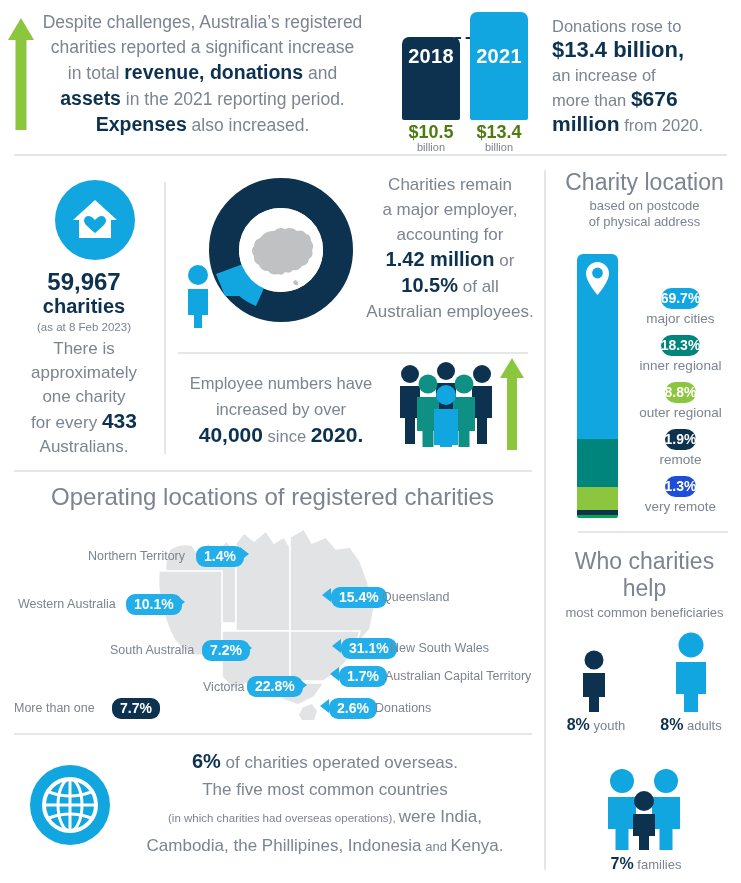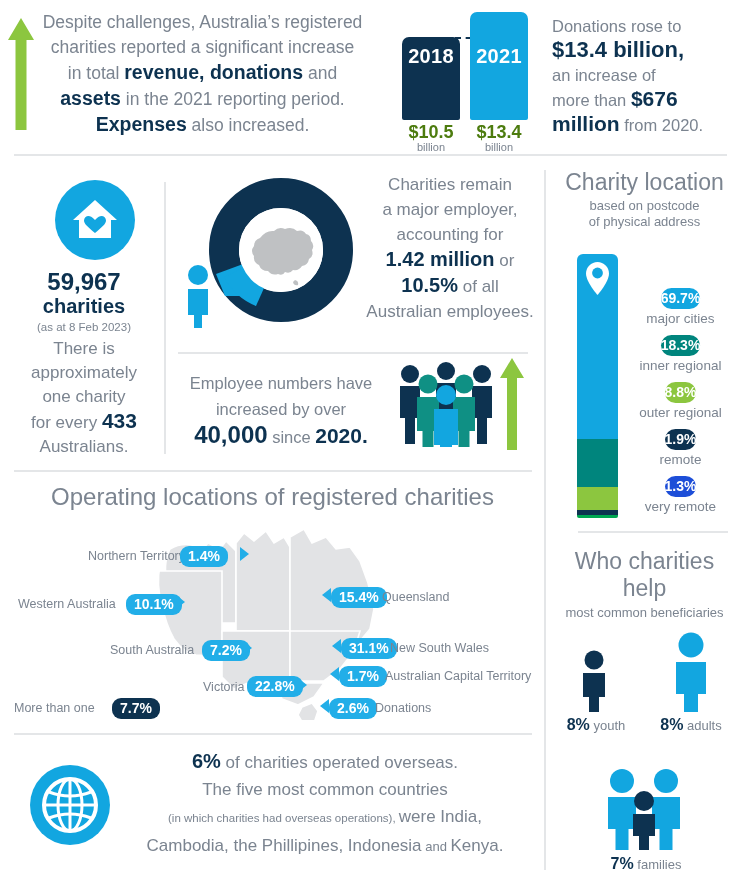--- a/index.html
+++ b/index.html
@@ -196,21 +196,21 @@
   <span>a major employer,</span><br>
   <span>accounting for</span><br>
   <span class="navy bold" style="font-size:20px">1.42 million</span><span> or</span><br>
   <span class="navy bold" style="font-size:20px">10.5%</span><span> of all</span><br>
   <span>Australian employees.</span>
 </div>
 
 <div id="emp-text">
   <span>Employee numbers have</span><br>
   <span>increased by over</span><br>
-  <span class="navy bold" style="font-size:24px">40,000</span><span> since </span><span class="navy bold" style="font-size:21px">2020.</span>
+  <span class="navy bold" style="font-size:21px">40,000</span><span> since </span><span class="navy bold" style="font-size:21px">2020.</span>
 </div>
 
 <svg id="people-group" viewBox="0 0 100 85">
   <circle cx="14" cy="12" r="9" fill="#0d3250"></circle>
   <path d="M4 24 h20 v32 h-5 v26 h-10 v-26 h-5 Z" fill="#0d3250"></path>
   <circle cx="86" cy="12" r="9" fill="#0d3250"></circle>
   <path d="M76 24 h20 v32 h-5 v26 h-10 v-26 h-5 Z" fill="#0d3250"></path>
   <circle cx="50" cy="9" r="9" fill="#0d3250"></circle>
   <path d="M40 21 h20 v32 h-5 v28 h-10 v-28 h-5 Z" fill="#0d3250"></path>
   <circle cx="32" cy="22" r="9.5" fill="#0f9084"></circle>
@@ -284,21 +284,21 @@
 
       <path d="M290 116 h70 l-6 20 l-14 18 l-16 12 h-34 V116 Z"></path>
 
       <path d="M276 168 h48 l-10 14 l-16 8 l-16 -6 l-6 -16 Z"></path>
 
       <path d="M302 192 l10 -4 l6 8 l-4 12 l-10 2 l-6 -10 Z"></path>
     </g>
   </svg>
 
   <div class="mlabel" style="left:88px;top:34px;">Northern Territory</div>
-  <div class="mpill" style="left:180px;top:31px;">1.4%</div>
+  <div class="mpill" style="left:196px;top:31px;">1.4%</div>
   <div class="tip r" style="left:240px;top:32px;"></div>
 
   <div class="mlabel" style="left:18px;top:82px;">Western Australia</div>
   <div class="mpill" style="left:126px;top:79px;">10.1%</div>
   <div class="tip r" style="left:176px;top:80px;"></div>
 
   <div class="mlabel" style="left:110px;top:128px;">South Australia</div>
   <div class="mpill" style="left:202px;top:125px;">7.2%</div>
   <div class="tip r" style="left:243px;top:126px;"></div>
 

